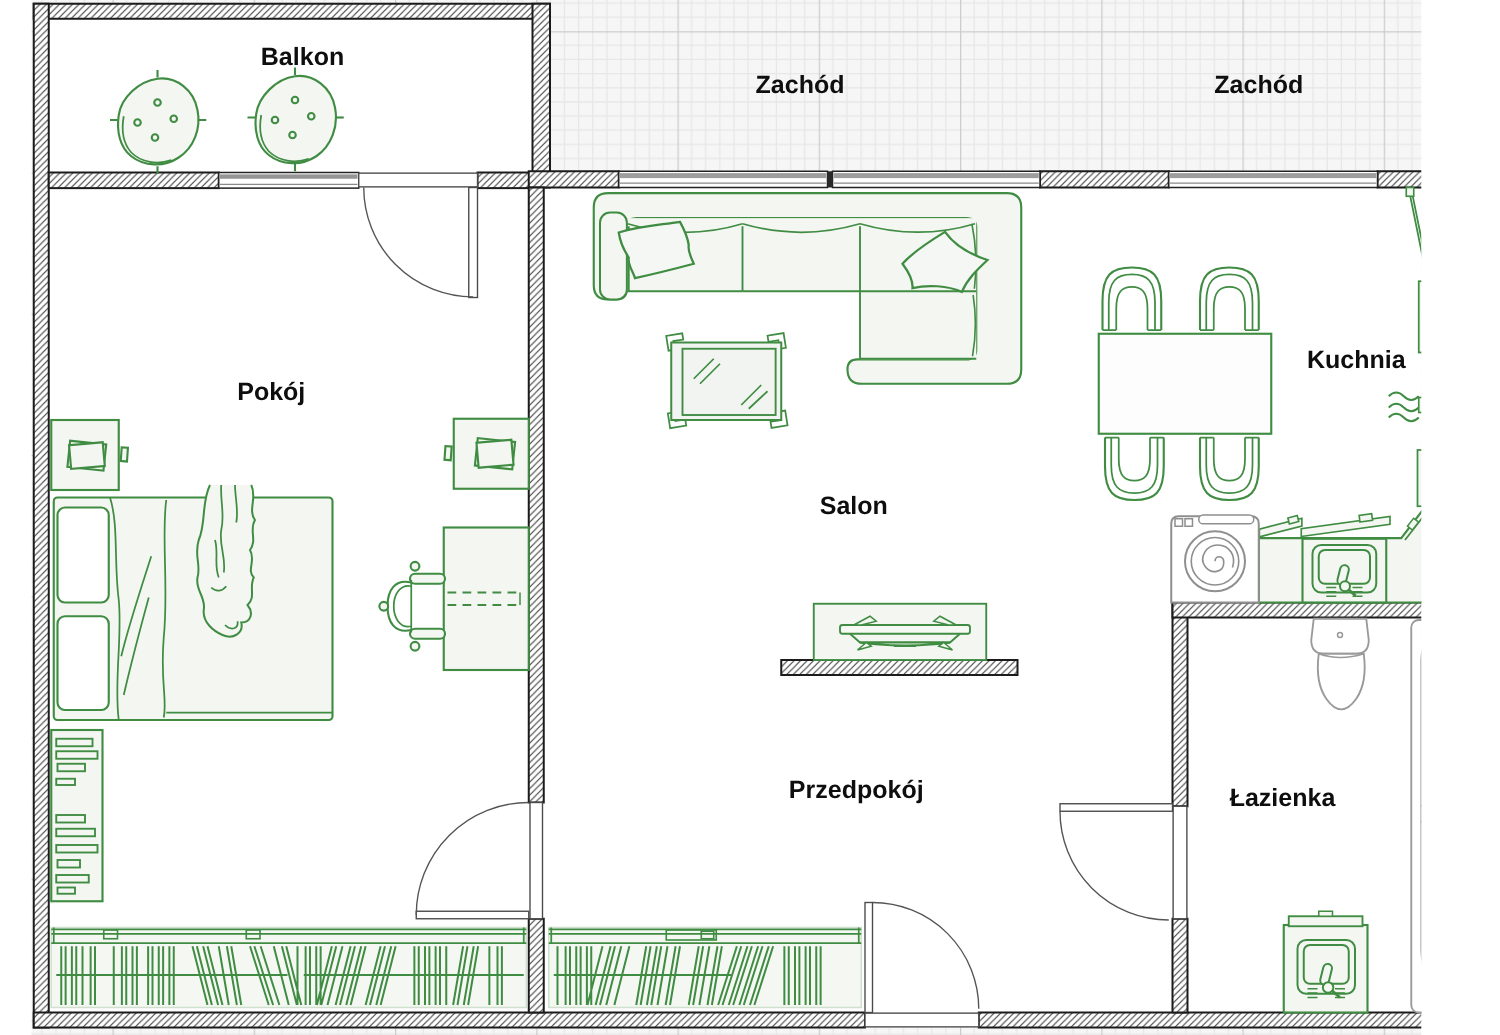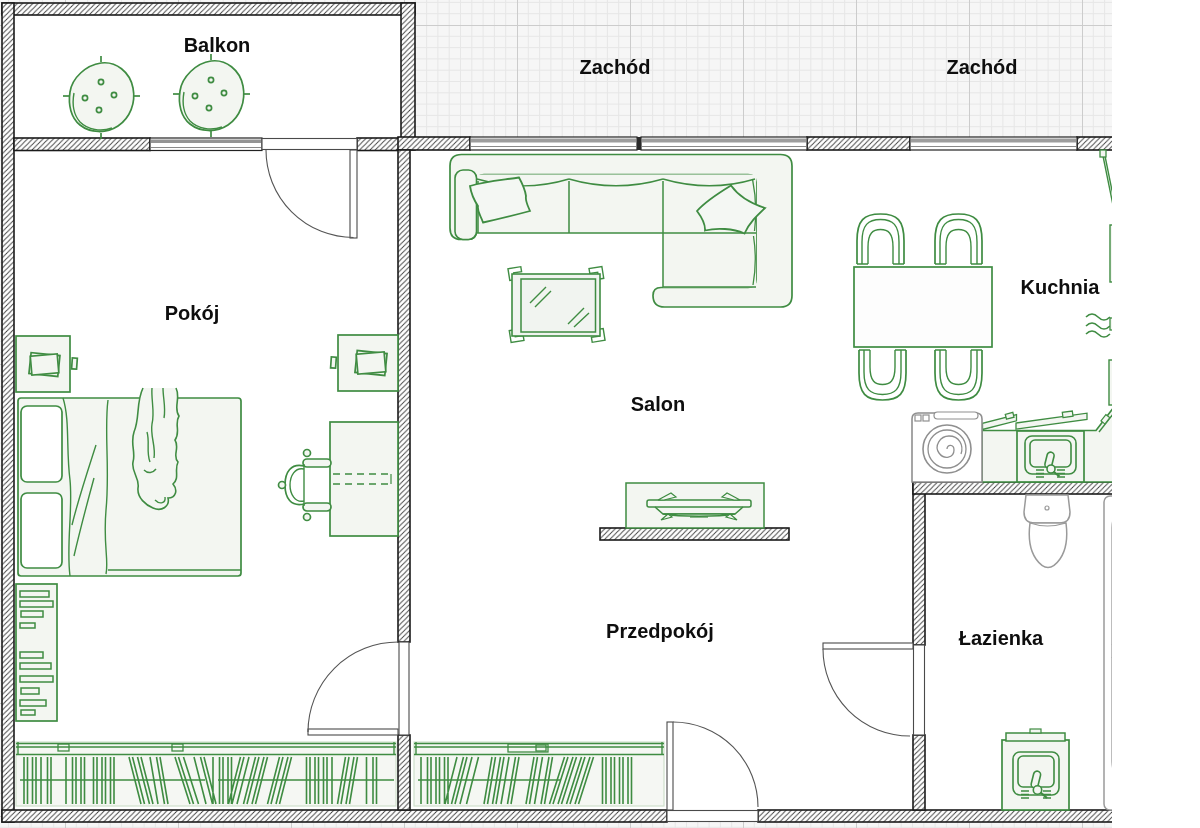--- a/index.html
+++ b/index.html
@@ -1,16 +1,16 @@
 <!DOCTYPE html>
 <html><head>
 <meta charset="utf-8">
 <style>
 html,body{margin:0;padding:0;background:#ffffff;}
-#plan{width:1112px;height:828px;position:relative;overflow:hidden;}
+#plan{width:1112px;height:828px;position:relative;overflow:hidden;margin-left:25px;}
 text{font-family:"Liberation Sans",sans-serif;font-weight:bold;fill:#0e0e0e;}
 </style>
 </head>
 <body>
 <div id="plan">
 <svg width="1200" height="828" viewBox="0 0 1200 828">
 <defs>
 <pattern id="grid" width="113" height="113" patternUnits="userSpaceOnUse" patternTransform="translate(65,25)">
 <rect width="113" height="113" fill="#f6f6f6"></rect>
 <path d="M11.3,0V113M22.6,0V113M33.9,0V113M45.2,0V113M56.5,0V113M67.8,0V113M79.1,0V113M90.4,0V113M101.7,0V113 M0,11.3H113M0,22.6H113M0,33.9H113M0,45.2H113M0,56.5H113M0,67.8H113M0,79.1H113M0,90.4H113M0,101.7H113" stroke="#e7e7e7" stroke-width="1" fill="none"></path>

